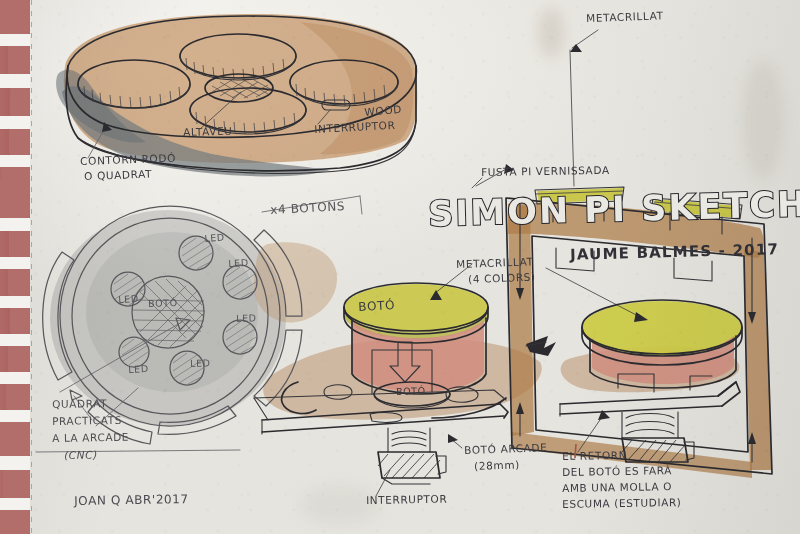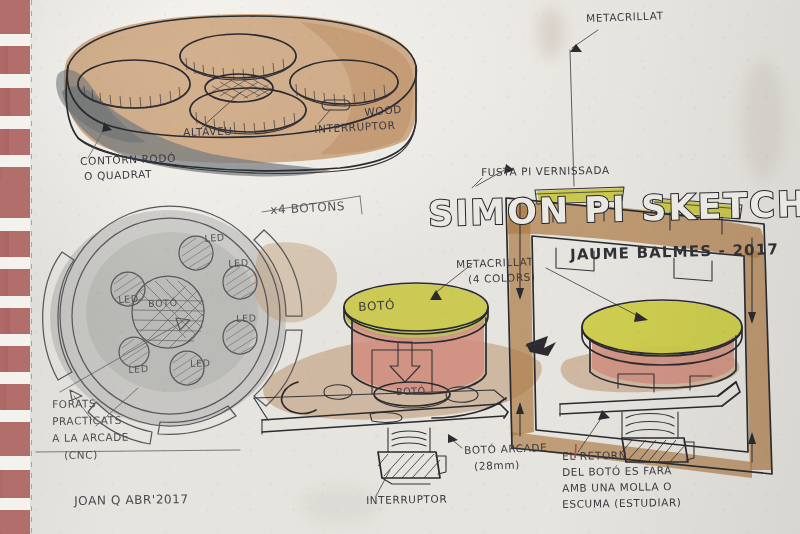--- a/index.html
+++ b/index.html
@@ -494,24 +494,24 @@
 
   <div class="hand md" style="left:270px;top:203px;transform:rotate(-3deg);color:#55555a;">x4 BOTONS</div>
   <div class="hand xs" style="left:204px;top:233px;color:#55555a;transform:rotate(-4deg);">LED</div>
   <div class="hand xs" style="left:228px;top:258px;color:#55555a;transform:rotate(-3deg);">LED</div>
   <div class="hand xs" style="left:236px;top:313px;color:#55555a;transform:rotate(-2deg);">LED</div>
   <div class="hand xs" style="left:190px;top:358px;color:#55555a;transform:rotate(-2deg);">LED</div>
   <div class="hand xs" style="left:118px;top:294px;color:#55555a;transform:rotate(-3deg);">LED</div>
   <div class="hand xs" style="left:128px;top:364px;color:#55555a;transform:rotate(-3deg);">LED</div>
   <div class="hand xs" style="left:148px;top:298px;color:#55555a;transform:rotate(-2deg);">BOTÓ</div>
 
-  <div class="hand sm" style="left:52px;top:398px;color:#4d4d52;transform:rotate(-1deg);">FORATS</div>
+  <div class="hand sm" style="left:52px;top:398px;color:#4d4d52;transform:rotate(-1deg);">QUADRAT</div>
   <div class="hand sm" style="left:52px;top:415px;color:#4d4d52;transform:rotate(-1deg);">PRACTICATS</div>
   <div class="hand sm" style="left:52px;top:432px;color:#4d4d52;transform:rotate(-1deg);">A LA ARCADE</div>
-  <div class="hand sm" style="left:64px;top:449px;color:#4d4d52;transform:rotate(-1deg);">(CNC)</div>
+  <div class="hand sm" style="left:64px;top:449px;color:#4d4d52;transform:rotate(-1deg);font-style:italic;">(CNC)</div>
 
   <div class="hand sm" style="left:456px;top:258px;transform:rotate(-2deg);">METACRILLAT</div>
   <div class="hand sm" style="left:468px;top:273px;transform:rotate(-2deg);">(4 COLORS)</div>
   <div class="hand md" style="left:358px;top:300px;transform:rotate(-3deg);">BOTÓ</div>
   <div class="hand xs" style="left:396px;top:386px;transform:rotate(-2deg);">BOTÓ</div>
   <div class="hand sm" style="left:366px;top:494px;transform:rotate(-1deg);">INTERRUPTOR</div>
   <div class="hand sm" style="left:464px;top:444px;transform:rotate(-2deg);">BOTÓ ARCADE</div>
   <div class="hand sm" style="left:474px;top:460px;transform:rotate(-2deg);">(28mm)</div>
 
   <div class="hand sm" style="left:562px;top:450px;transform:rotate(-1deg);">EL RETORN</div>

